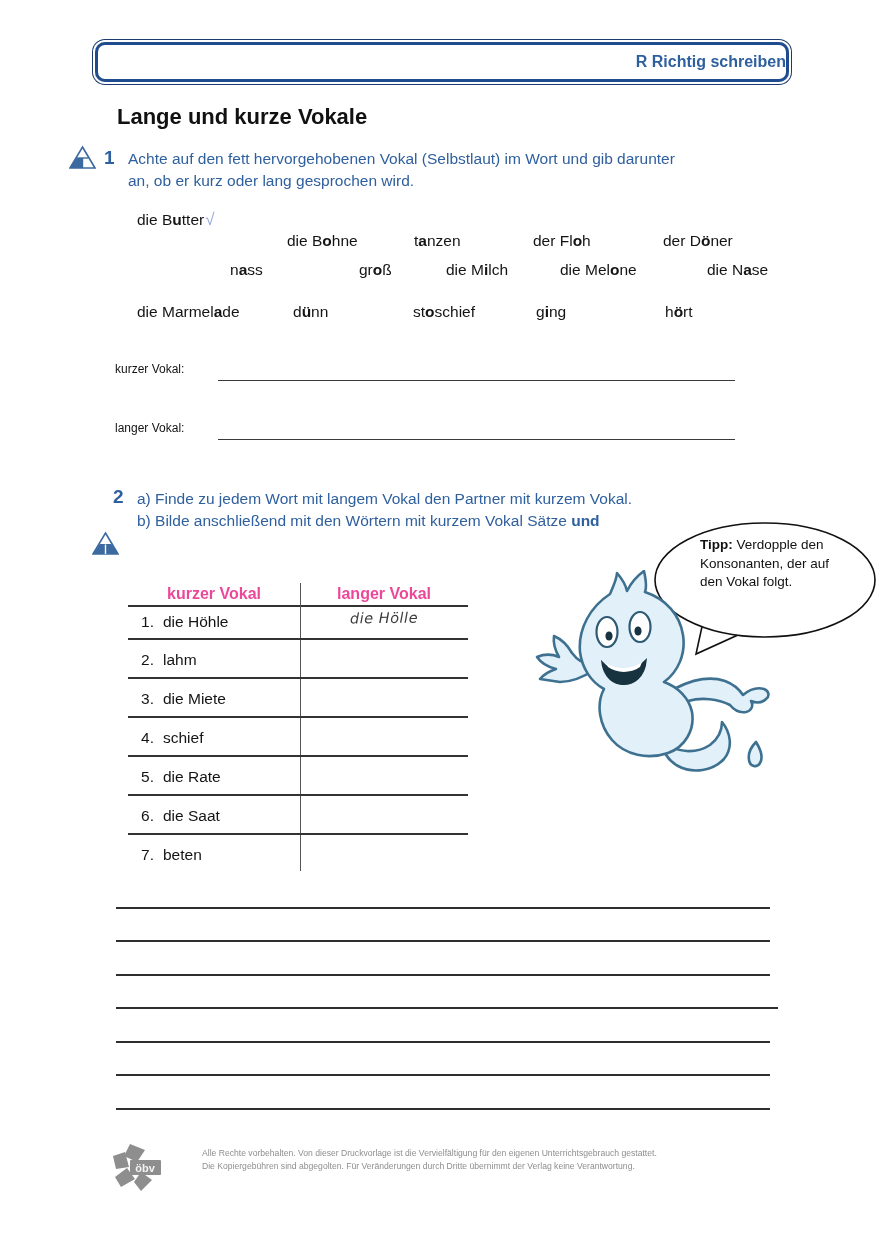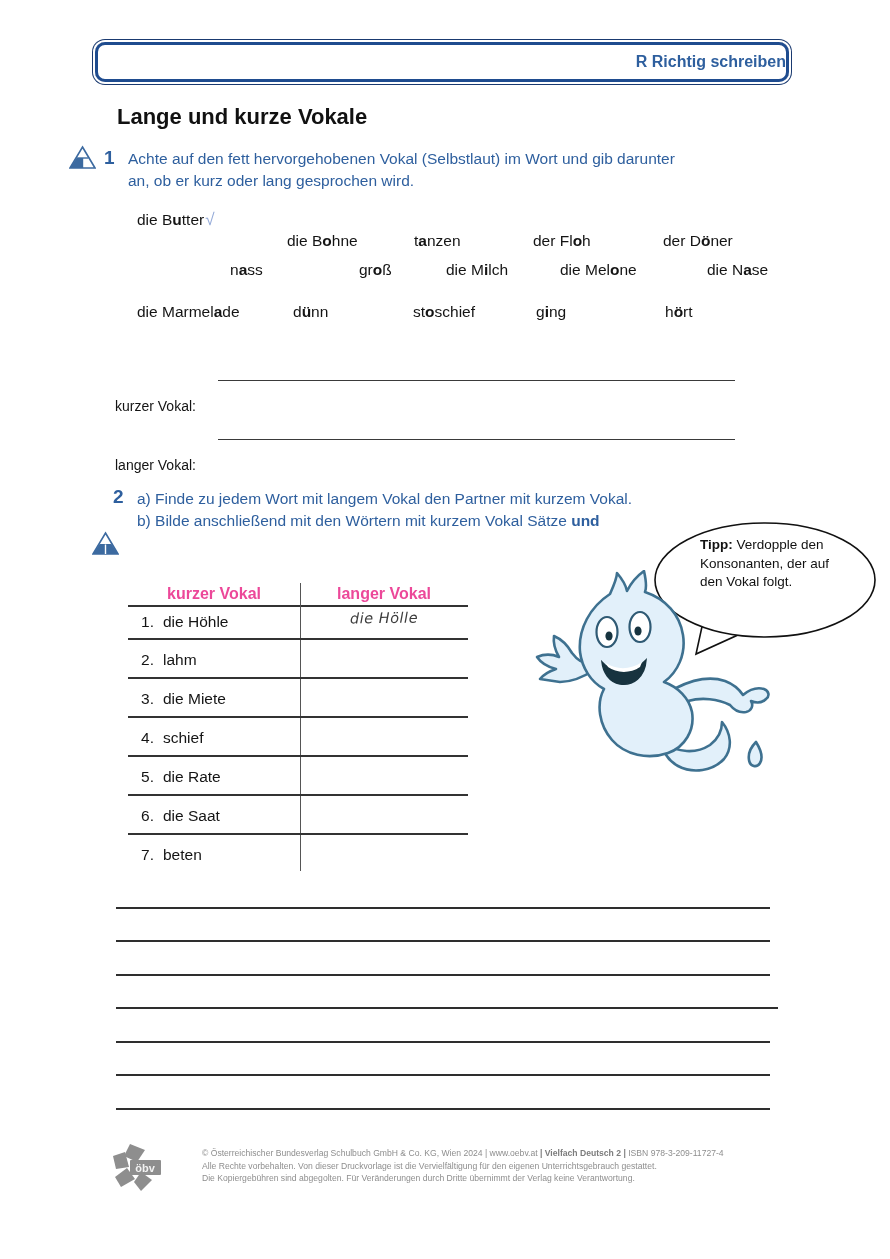--- a/index.html
+++ b/index.html
@@ -12,21 +12,21 @@
   .hbox span{margin-left:28px;font-size:16px;font-weight:bold;color:#2e5f9e;}
   .title{left:117px;top:104px;font-size:22px;font-weight:bold;color:#111;}
   
   .tasknum{font-size:19px;font-weight:bold;color:#2e5f9e;}
   .instr{font-size:15.5px;color:#2e5f9e;line-height:22px;white-space:nowrap;}
   
   .word{font-size:15.5px;color:#141414;white-space:nowrap;}
   .word b{font-weight:bold;}
   .check{color:#94aad8;font-size:17px;margin-left:1px;}
   
-  .anslabel{font-size:14px;color:#141414;margin-top:36px;}
+  .anslabel{font-size:12px;color:#141414;}
   .ansline{border-bottom:1.6px solid #3a3a3a;height:1px;}
   
   .thead{font-size:16px;font-weight:bold;color:#ec4899;text-align:center;}
   .tline{background:#333;height:1.7px;}
   .tvline{background:#555;width:1.3px;}
   .trow{font-size:15.5px;color:#141414;display:flex;}
   .trow .num{width:26px;text-align:right;margin-right:9px;}
   .hand{font-family:"DejaVu Sans",sans-serif;font-style:italic;font-size:14.5px;color:#3c3c3c;
         letter-spacing:.5px;transform:rotate(-.7deg);}
   
@@ -186,18 +186,17 @@
     <g fill="#8e8e8e">
       <path d="M20,3 L35,9 L27,21 L14,15 Z"></path>
       <path d="M3,15 L15,11 L19,26 L6,28 Z"></path>
       <path d="M5,36 L17,27 L25,38 L11,46 Z"></path>
       <path d="M24,41 L31,31 L42,39 L31,50 Z"></path>
       <rect x="20" y="19" width="31" height="15" rx="1"></rect>
     </g>
     <text x="35" y="31" text-anchor="middle" font-size="11" font-weight="bold" fill="#f2f2f2" font-family="Liberation Sans, sans-serif">öbv</text>
   </svg>
   <div class="abs foot" style="left:202px;top:1147px;width:560px">
-    <div><span>© Österreichischer Bundesverlag Schulbuch GmbH &amp; Co. KG, Wien 2024 | www.oebv.at </span><b>| Vielfach Deutsch 2 |</b><span> ISBN 978-3-209-11727-4</span></div>
     <div>Alle Rechte vorbehalten. Von dieser Druckvorlage ist die Vervielfältigung für den eigenen Unterrichtsgebrauch gestattet.</div>
     <div>Die Kopiergebühren sind abgegolten. Für Veränderungen durch Dritte übernimmt der Verlag keine Verantwortung.</div>
   </div>
 
 </div>
 
 </body></html>

